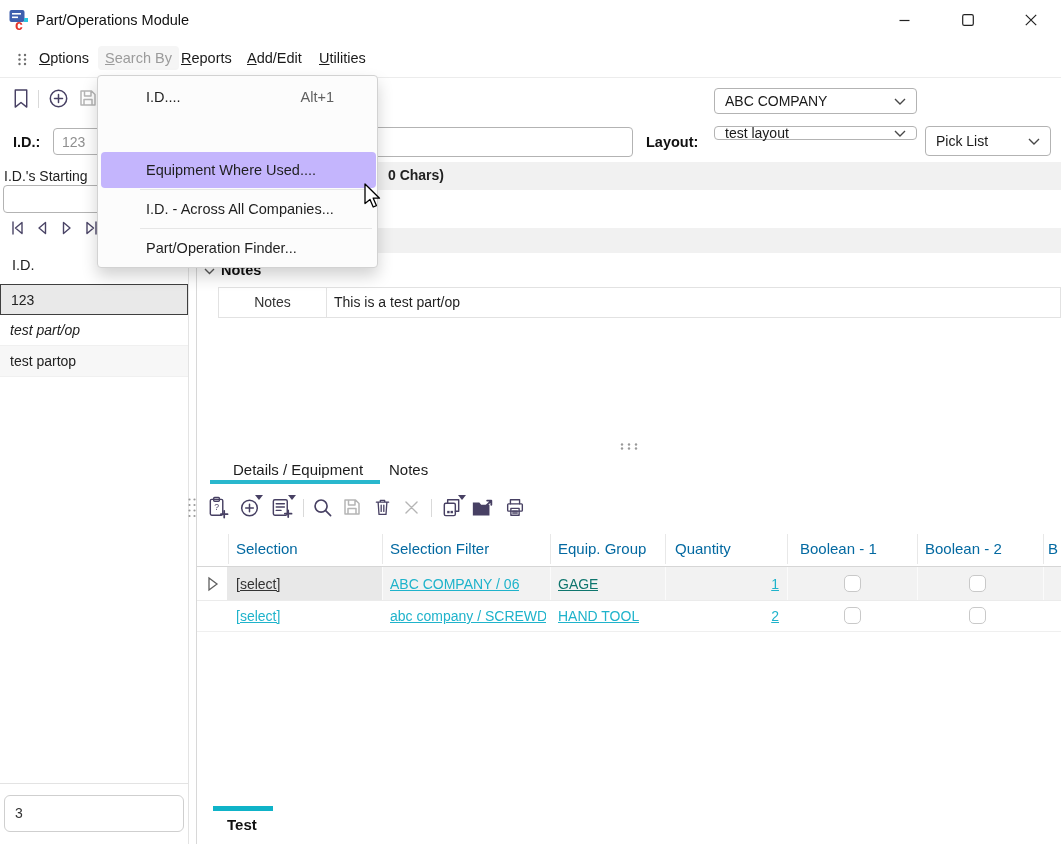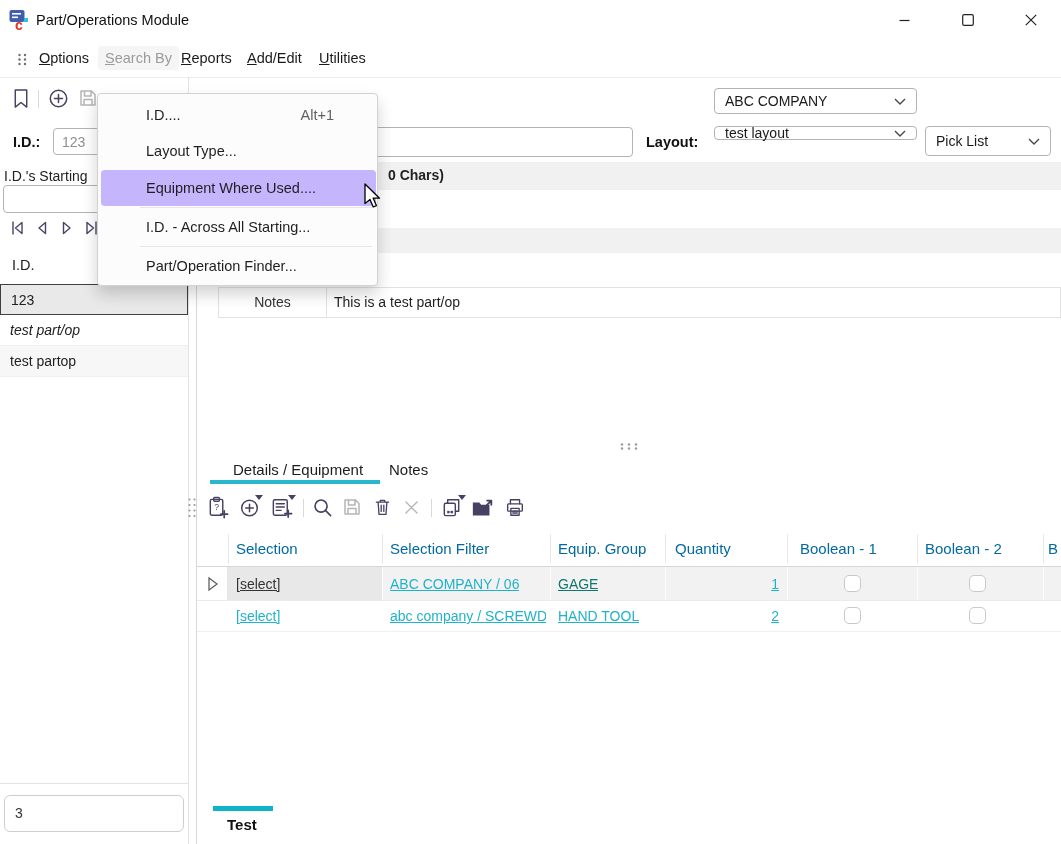--- a/index.html
+++ b/index.html
@@ -32,21 +32,21 @@
   .notes-row{left:218px;top:287px;width:843px;height:31px;border:1px solid #e2e2e2;box-sizing:border-box;background:#fff;}
   
   .tab{font-size:15px;color:#1c1c1c;}
   
   .hdr-label{top:530px;height:37px;line-height:37px;font-size:15px;color:#0369a1;}
   .vline{position:absolute;width:1px;background:#e8e8e8;}
   .cell-link{text-decoration:underline;white-space:nowrap;overflow:hidden;}
   .checkbox{position:absolute;width:17px;height:17px;border:1px solid #c9c9c9;border-radius:5px;background:#fff;box-sizing:border-box;}
   
   .ctxmenu{left:97px;top:75px;width:281px;height:193px;background:#fcfcfc;border:1px solid #d2d2d2;border-radius:4px;
-    box-shadow:0 8px 16px rgba(0,0,0,0.18);z-index:100;box-sizing:border-box;margin-top:18px;}
+    box-shadow:0 8px 16px rgba(0,0,0,0.18);z-index:100;box-sizing:border-box;}
   .ctx-item{position:absolute;left:3px;width:275px;height:36px;line-height:36px;font-size:14.5px;color:#1f1f1f;padding-left:45px;box-sizing:border-box;border-radius:4px;}
   .ctx-item.hl{background:#c4b5fd;}
   .ctx-shortcut{position:absolute;right:42px;top:0;color:#5f5f5f;}
   .ctx-sep{position:absolute;left:42px;width:232px;height:1px;background:#e6e6e6;}
   .ic{fill:none;stroke:#474063;stroke-width:1.5;stroke-linecap:round;stroke-linejoin:round;}
   .ic-gray{stroke:#b5b5b5;}
   .caret{position:absolute;}
 </style>
 </head>
 <body>
@@ -305,29 +305,26 @@
 <div class="checkbox" style="left:969px;top:607px;"></div>
 
 <div class="abs" style="left:213px;top:806px;width:60px;height:5px;background:#0fb3c8;"></div>
 <span class="abs" style="left:227px;top:816px;font-weight:bold;font-size:15px;color:#111;">Test</span>
 
 <div class="abs ctxmenu">
   <div class="ctx-item" style="top:3px;">
     <span>I.D....</span>
     <span class="ctx-shortcut">Alt+1</span>
   </div>
-  <div class="ctx-item" style="top:39px;">
-    <span>Layout Type...</span>
-  </div>
   <div class="ctx-item hl" style="top:76px;">
     <span>Equipment Where Used....</span>
   </div>
   <div class="ctx-sep" style="top:113px;"></div>
   <div class="ctx-item" style="top:115px;">
-    <span>I.D. - Across All Starting...</span>
+    <span>I.D. - Across All Companies...</span>
   </div>
   <div class="ctx-sep" style="top:152px;"></div>
   <div class="ctx-item" style="top:154px;">
     <span>Part/Operation Finder...</span>
   </div>
 </div>
 
 <svg class="abs" style="left:364px;top:183px;z-index:200;" width="17" height="26" viewBox="0 0 17 26">
   <path d="M1 1 L1 20.5 L6 16.5 L9.2 24 L12.4 22.6 L9.2 15.2 L15.5 15.2 Z" fill="#fff" stroke="#000" stroke-width="1.3" stroke-linejoin="round"></path>
 </svg>

